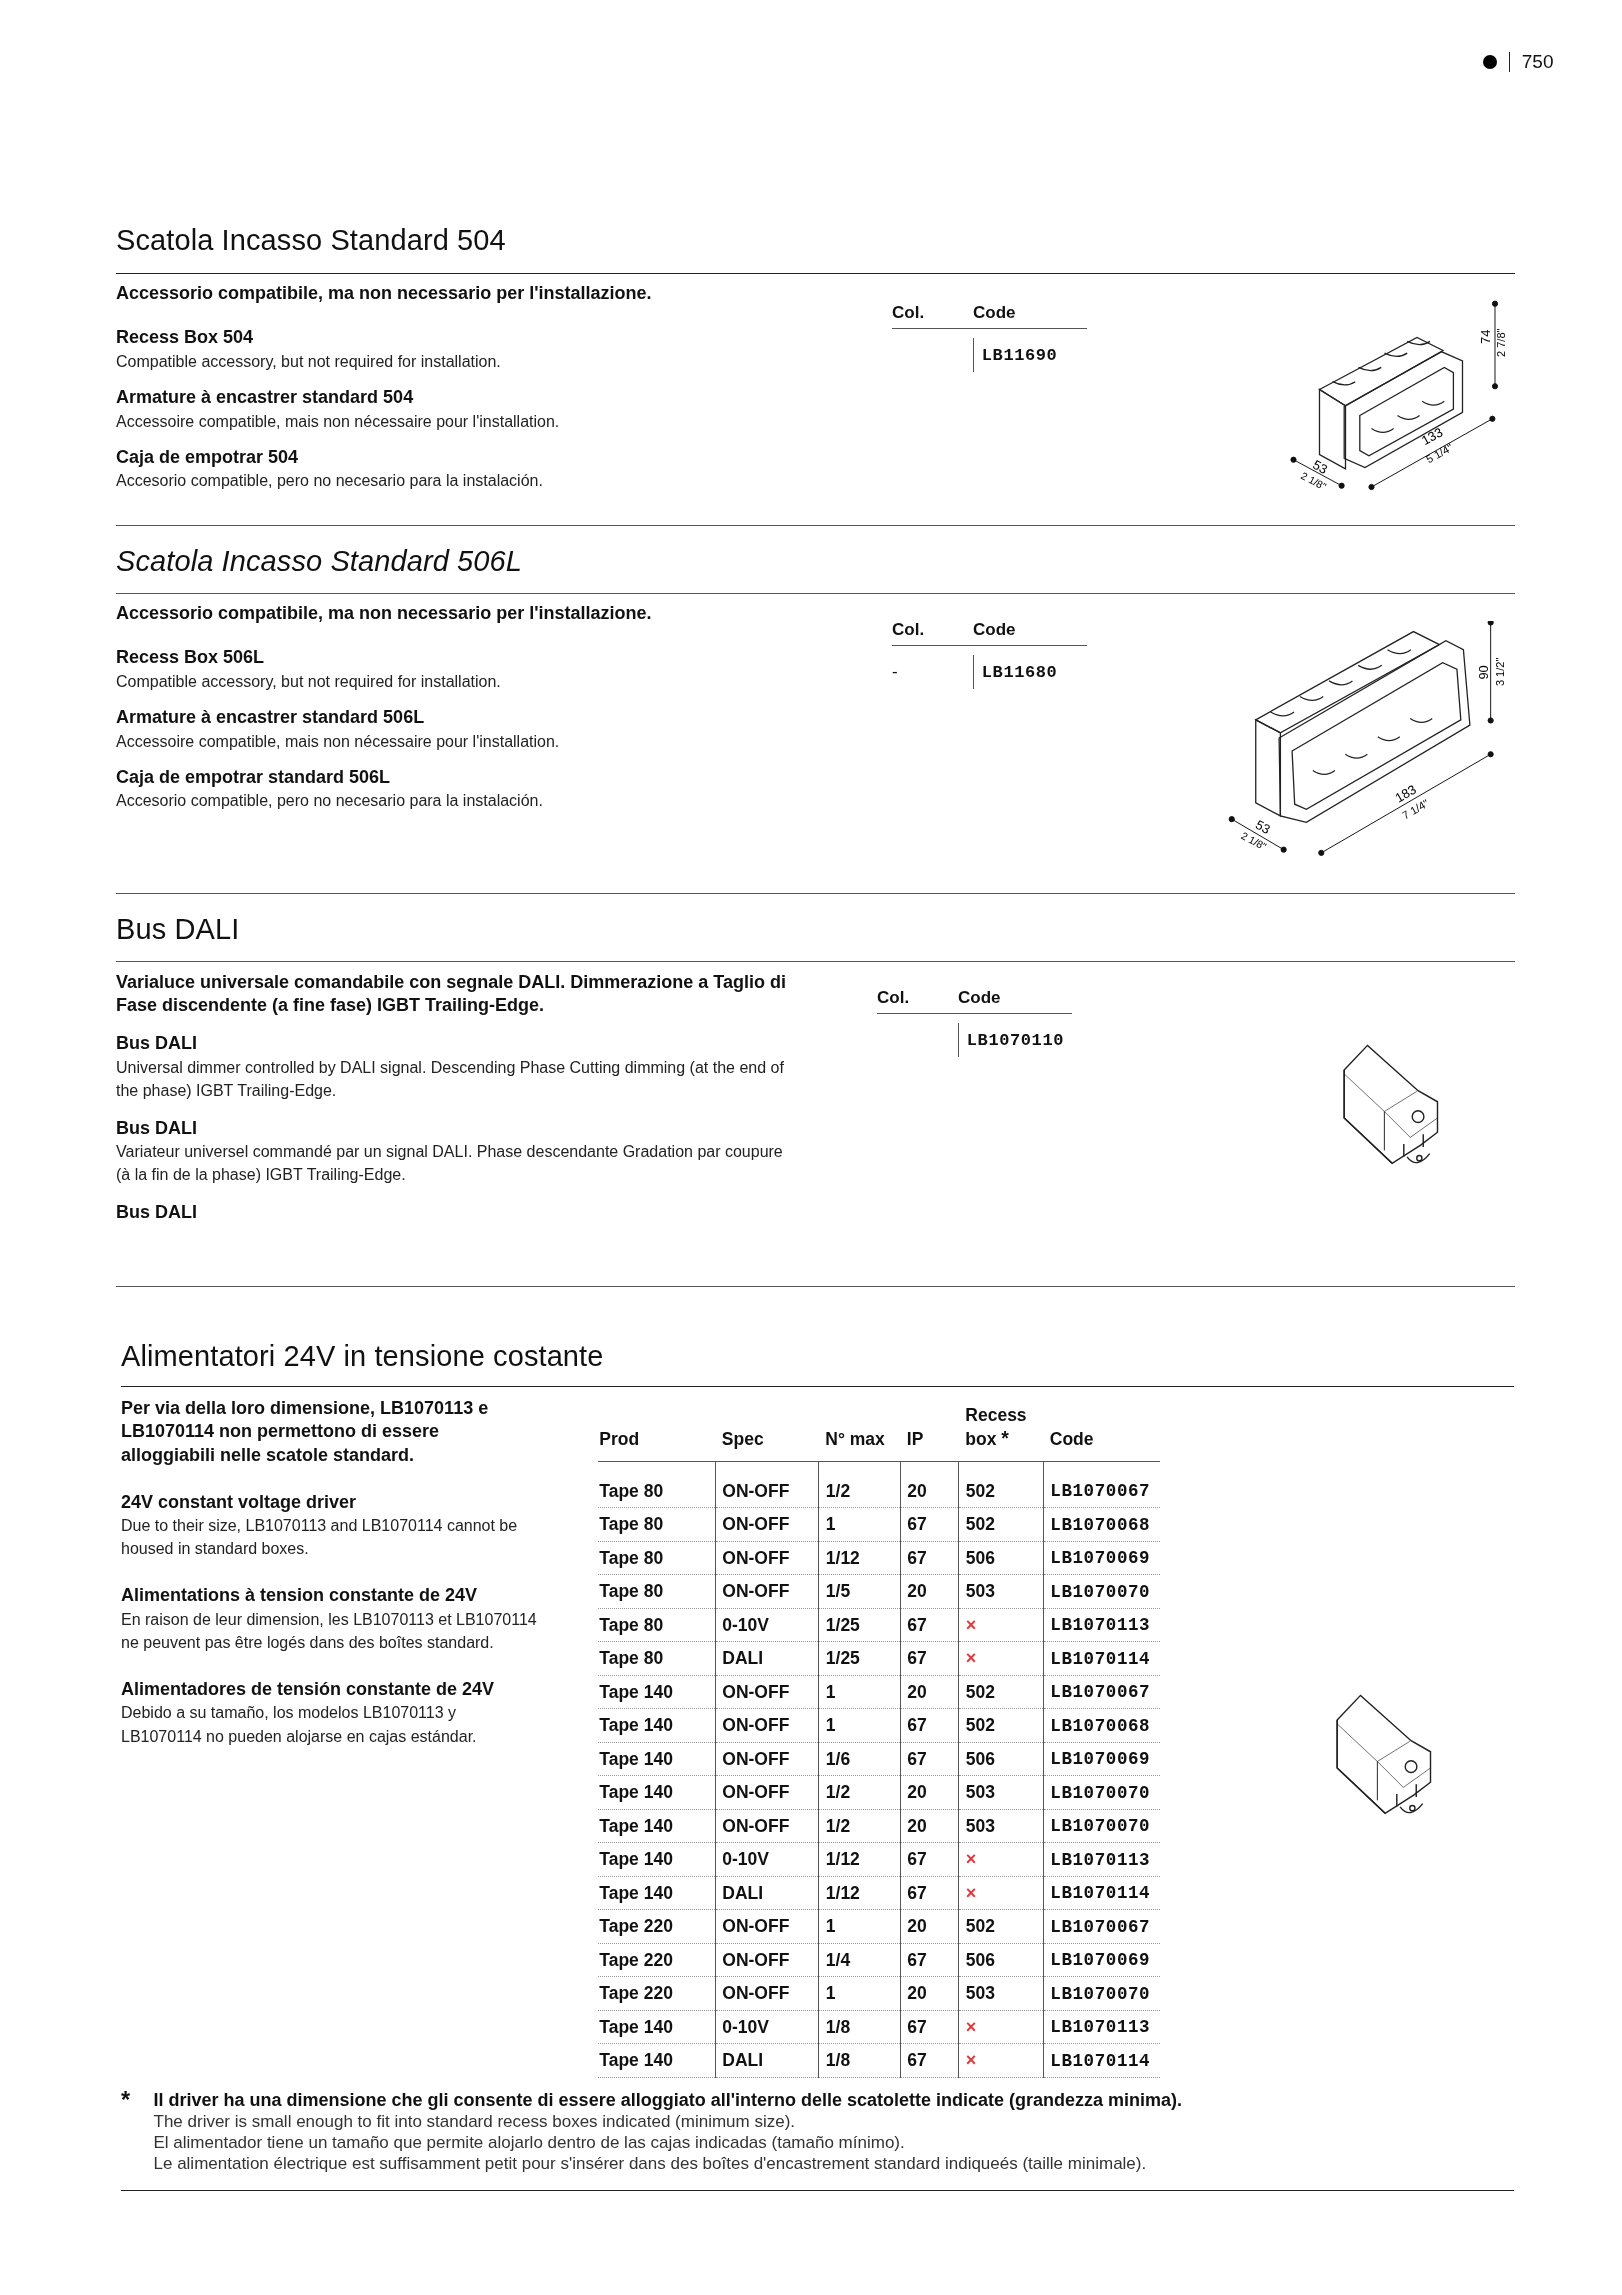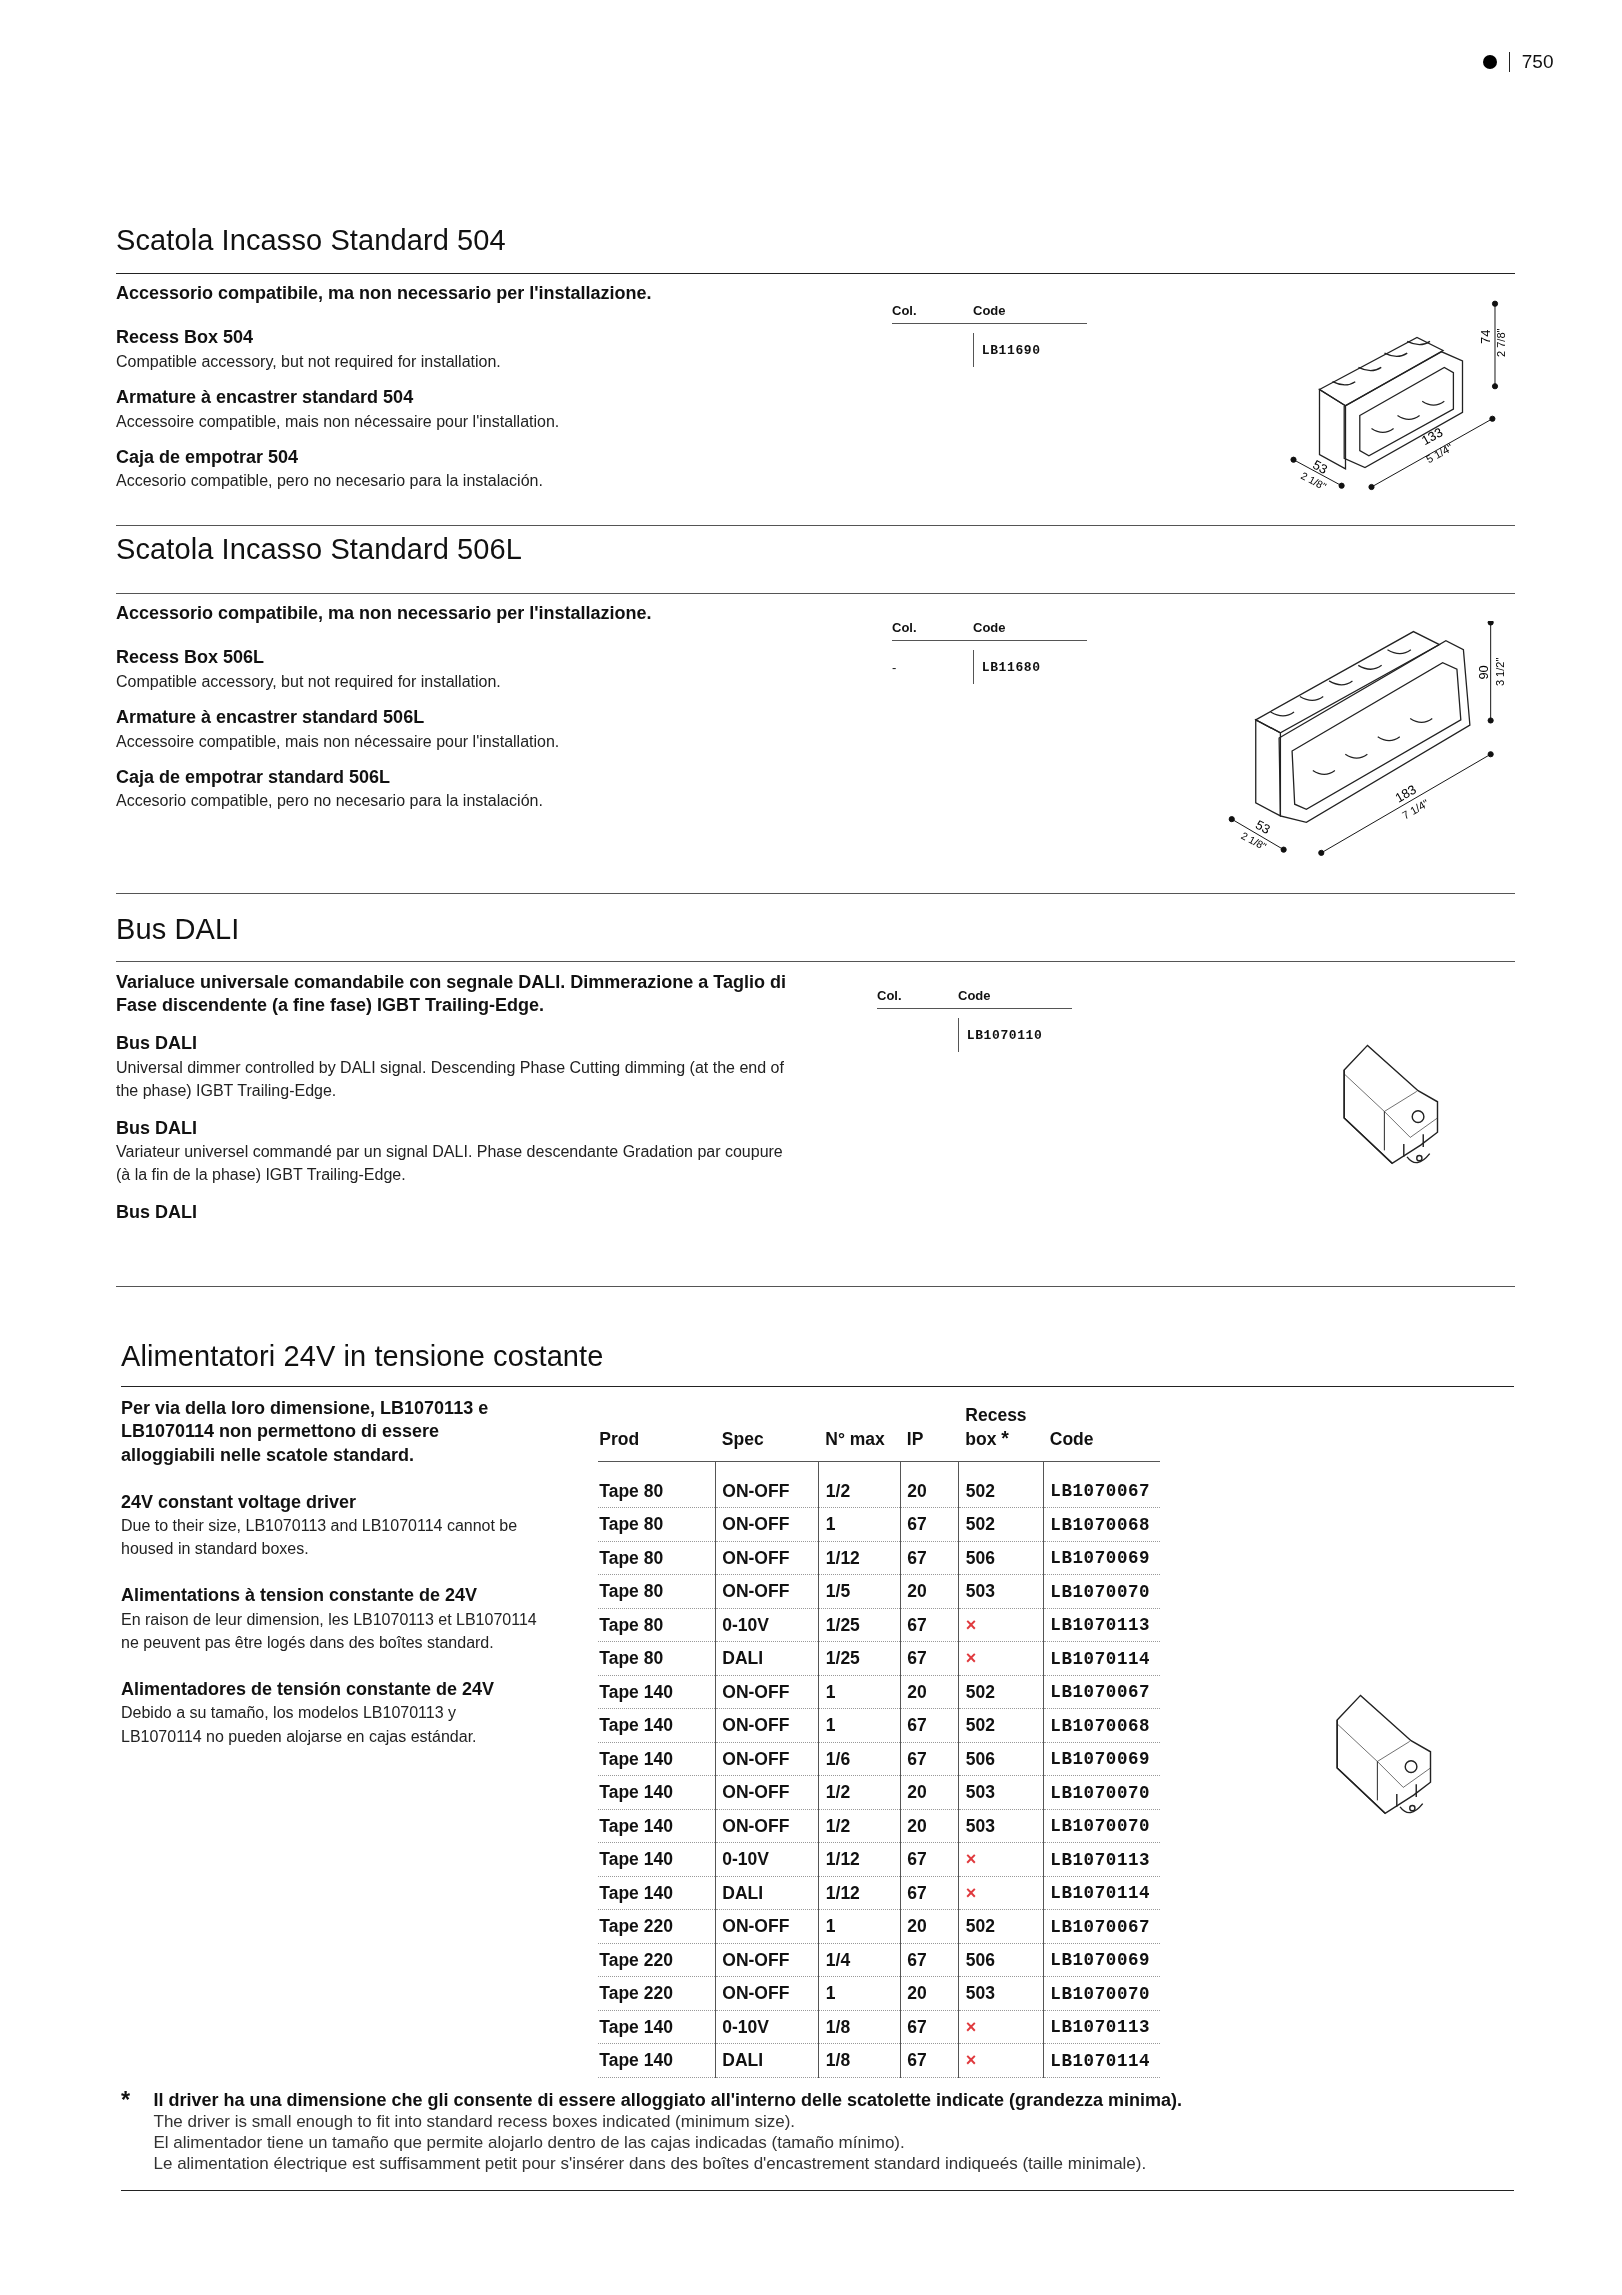--- a/index.html
+++ b/index.html
@@ -12,21 +12,21 @@
 
   .sec-title { font-size: 29px; font-weight: 400; letter-spacing: 0.1px; color:#111; }
   .rule { height: 1.3px; background: #555; }
   .rule.dark { background: #222; }
 
   .bold-lead { font-size: 18px; font-weight: 700; line-height: 23.4px; }
   .blk-title { font-size: 18px; font-weight: 700; line-height: 23.4px; }
   .blk-text { font-size: 16px; font-weight: 400; line-height: 23.4px; color:#222; }
   .blk { margin-bottom: 13px; }
 
-  .codetab { font-size: 13px; }
+  .codetab { font-size: 17px; }
   .codetab .hdr { display:flex; font-weight:700; padding-bottom:5.2px; border-bottom:1.3px solid #555; }
   .codetab .row { display:flex; align-items:center; margin-top: 9px; height: 34px; }
   .codetab .c1 { width: 81px; }
   .codetab .c2 { flex:1; }
   .codetab .row .c2 { border-left: 1.3px solid #555; padding-left: 7.8px; font-family: "Liberation Mono", monospace; font-weight:700; letter-spacing: 0.6px; height: 34px; display:flex; align-items:center;text-align:right; }
 
   
   .dtable { font-size: 17.5px; font-weight: 700; border-collapse: collapse; }
   .dtable th { text-align:left; font-weight:700; vertical-align: bottom; padding: 0 0 9px 6.5px; border-bottom: 1.9px solid #555; line-height: 23.4px; }
   .dtable td { padding: 0 0 0 6.5px; height: 32.5px; border-bottom: 0.6px dotted #999; border-left: 1.3px solid #555; white-space: nowrap; }
@@ -110,21 +110,21 @@
   <g stroke="#111" stroke-width="1.5" fill="#111">
     <line x1="30" y1="278" x2="104" y2="318"></line>
     <circle cx="30" cy="278" r="4"></circle>
       <circle cx="104" cy="318" r="4"></circle>
   </g>
   <text x="58" y="290" font-size="20" transform="rotate(28 58 290)" font-family="Liberation Sans, sans-serif">53</text>
   <text x="40" y="306" font-size="16" transform="rotate(28 40 306)" font-family="Liberation Sans, sans-serif">2 1/8"</text>
 </svg>
 <div class="abs rule" style="top:525px; left:116px; width:1399px;"></div>
 
-<div class="abs sec-title" style="top:533px; left:116px;">Scatola Incasso Standard 506L</div>
+<div class="abs sec-title" style="top:545px; left:116px;font-style:italic;">Scatola Incasso Standard 506L</div>
 <div class="abs rule" style="top:593px; left:116px; width:1399px;"></div>
 <div class="abs" style="top:602px; left:116px; width:747px;">
   <div class="bold-lead" style="margin-bottom:21px;">Accessorio compatibile, ma non necessario per l'installazione.</div>
   <div class="blk">
     <div class="blk-title">Recess Box 506L</div>
     <div class="blk-text">Compatible accessory, but not required for installation.</div>
   </div>
   <div class="blk">
     <div class="blk-title">Armature à encastrer standard 506L</div>
     <div class="blk-text">Accessoire compatible, mais non nécessaire pour l'installation.</div>

